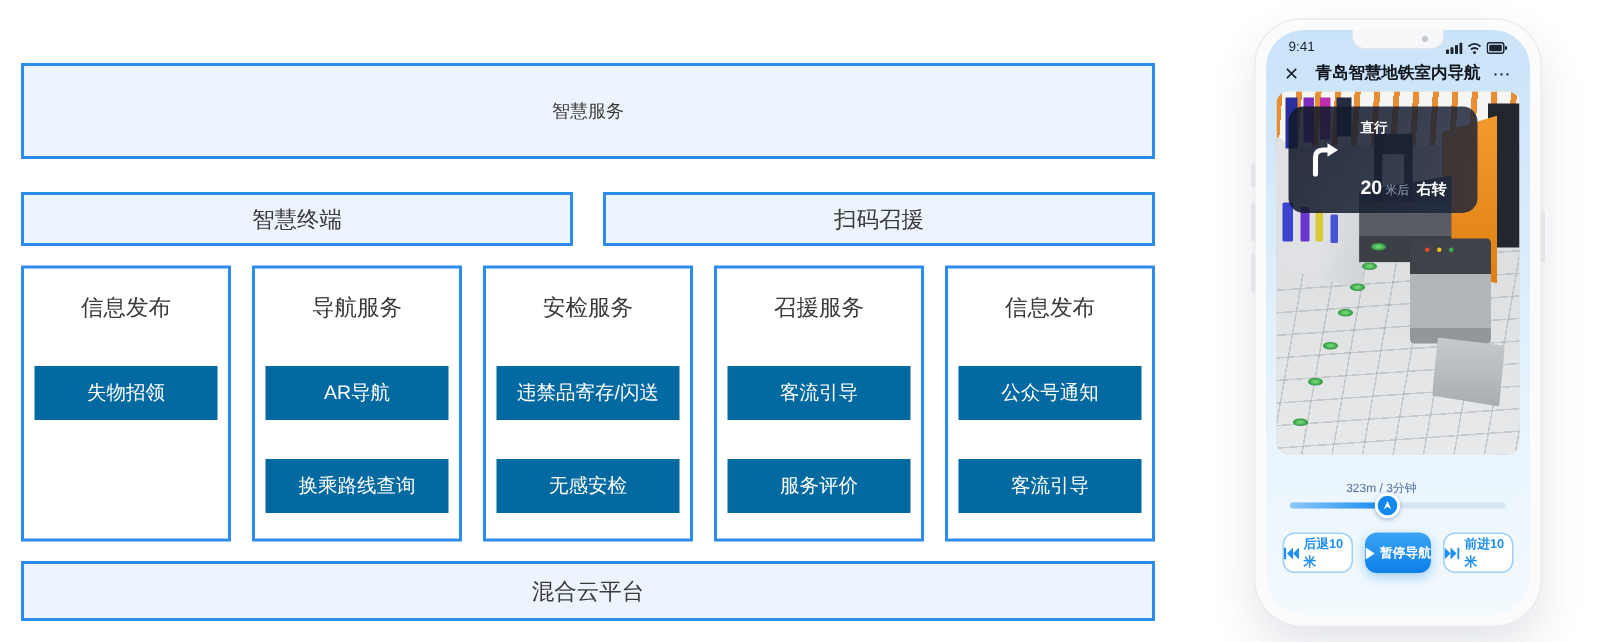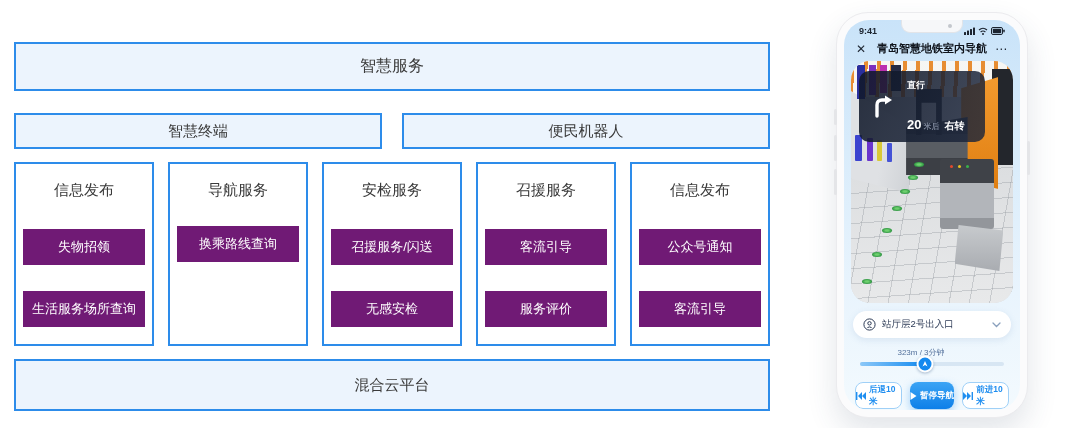--- a/index.html
+++ b/index.html
@@ -9,38 +9,38 @@
     font-family:"Liberation Sans","DejaVu Sans",sans-serif;
     color:#333;
   }
   
   .diagram{position:absolute;left:14px;top:42px;width:756px;}
   .dbox{
     border:2px solid #2d8cea;background:#ecf4fd;box-sizing:border-box;
     display:flex;align-items:center;justify-content:center;
     color:#3a3a3a;font-weight:500;
   }
-  .top-box{height:49px;font-size:16px;margin-bottom:22px;justify-content:center;}
+  .top-box{height:64px;font-size:12px;margin-bottom:22px;justify-content:center;}
   .mid-row{display:flex;gap:20px;margin-bottom:13px;}
   .mid-box{flex:1;height:36px;font-size:15px;}
   .col-row{display:flex;gap:14px;margin-bottom:13px;}
   .svc-col{
     flex:1;border:2px solid #2d8cea;background:#ffffff;box-sizing:border-box;
     height:184px;display:flex;flex-direction:column;align-items:center;
     padding:0 7px;
   }
   .col-title{font-size:15px;color:#3a3a3a;font-weight:500;margin-top:17px;}
   .svc-btn{
-    background:#701a75;color:#fff;font-size:13px;width:100%;height:36px;
+    background:#0369a1;color:#fff;font-size:13px;width:100%;height:36px;
     display:flex;align-items:center;justify-content:center;
     box-sizing:border-box;white-space:nowrap;letter-spacing:0;
   }
   .svc-btn.first{margin-top:29px;}
   .svc-btn.second{margin-top:26px;}
-  .bottom-box{height:52px;font-size:15px;}
+  .bottom-box{height:40px;font-size:15px;}
 
   
   .phone{
     position:absolute;left:836px;top:12px;width:190px;height:404px;
     background:#fbfbfc;border:1px solid #ebebee;border-radius:32px;
     box-shadow:0 14px 30px rgba(50,70,100,.14);
   }
   .side-btn{position:absolute;background:#e4e5e8;border-radius:2px;}
   .sb-l1{left:-3px;top:96px;width:3px;height:16px;}
   .sb-l2{left:-3px;top:122px;width:3px;height:26px;}
@@ -51,31 +51,31 @@
     background:linear-gradient(180deg,#c9e3f9 0%,#d9ecfb 34%,#e9f4fd 70%,#f3fafe 100%);
   }
   .notch{
     position:absolute;top:0;left:50%;transform:translateX(-50%);
     width:62px;height:13px;background:#f6f7f9;border:1px solid #e2e4e8;border-top:none;
     border-radius:0 0 9px 9px;z-index:9;display:flex;align-items:center;justify-content:flex-end;
     box-sizing:border-box;padding-right:10px;
   }
   .cam-dot{width:4px;height:4px;border-radius:50%;background:#c3c7cd;}
   .statusbar{
-    display:flex;justify-content:space-between;align-items:center;
-    padding:6px 15px 0;font-size:9px;font-weight:bold;color:#1c2430;
+    display:flex;justify-content:space-between;align-items:flex-end;
+    padding:6px 15px 0;font-size:9px;font-weight:normal;color:#1c2430;
   }
   .appheader{display:flex;align-items:center;padding:5px 12px 3px;}
   .hdr-close{font-size:12px;color:#1c2430;width:18px;cursor:pointer;font-weight:bold;}
   .hdr-title{flex:1;text-align:center;font-size:11px;font-weight:bold;color:#10151d;}
   .hdr-more{font-size:12px;color:#1c2430;width:18px;text-align:right;letter-spacing:1px;}
 
   
   .ar{
-    position:relative;margin:2px 7px 0;height:242px;border-radius:19px;overflow:hidden;
+    position:relative;margin:2px 7px 0;height:242px;border-radius:8px;overflow:hidden;
     background:#d8dadd;
   }
   .ar-ceiling{
     position:absolute;left:0;top:0;right:0;height:36px;
     background:
       repeating-linear-gradient(94deg, rgba(230,130,30,.9) 0 4px, rgba(246,246,244,.9) 4px 13px),
       #f2f1ee;
   }
   .ar-banner{position:absolute;top:4px;z-index:2;}
   .bn1{left:6px;width:8px;height:34px;background:#2a2f9e;}
@@ -182,40 +182,40 @@
 
   <div class="dbox top-box">
     <span>智慧服务</span>
   </div>
 
   <div class="mid-row">
     <div class="dbox mid-box">
       <span>智慧终端</span>
     </div>
     <div class="dbox mid-box">
-      <span>便民机器人</span>
+      <span>扫码召援</span>
     </div>
   </div>
 
   <div class="col-row">
 
     <div class="svc-col">
       <div class="col-title">信息发布</div>
       <div class="svc-btn first">失物招领</div>
-      <div class="svc-btn second">生活服务场所查询</div>
     </div>
 
     <div class="svc-col">
       <div class="col-title">导航服务</div>
+      <div class="svc-btn first">AR导航</div>
       <div class="svc-btn second">换乘路线查询</div>
     </div>
 
     <div class="svc-col">
       <div class="col-title">安检服务</div>
-      <div class="svc-btn first">召援服务/闪送</div>
+      <div class="svc-btn first">违禁品寄存/闪送</div>
       <div class="svc-btn second">无感安检</div>
     </div>
 
     <div class="svc-col">
       <div class="col-title">召援服务</div>
       <div class="svc-btn first">客流引导</div>
       <div class="svc-btn second">服务评价</div>
     </div>
 
     <div class="svc-col">
@@ -326,35 +326,20 @@
           <span class="dir-l2">
             <span class="dir-dist">20</span>
             <span class="dir-unit">米后</span>
             <span class="dir-next">右转</span>
           </span>
         </span>
       </div>
     </div>
 
     <div class="bottomsheet">
-      <div class="dest-pill">
-        <span>
-          <svg width="13" height="13" viewBox="0 0 13 13">
-              <circle cx="6.5" cy="6.5" r="5.6" fill="none" stroke="#2c3a55" stroke-width="1"></circle>
-              <circle cx="6.5" cy="5.3" r="1.7" fill="none" stroke="#2c3a55" stroke-width="1"></circle>
-              <path d="M4.4 9.6 Q6.5 8.2 8.6 9.6" fill="none" stroke="#2c3a55" stroke-width="1"></path>
-            </svg>
-        </span>
-        <span class="dest-label">站厅层2号出入口</span>
-        <span>
-          <svg width="9" height="6" viewBox="0 0 9 6">
-              <path d="M1 1 L4.5 4.5 L8 1" fill="none" stroke="#8aa0bd" stroke-width="1.3" stroke-linecap="round"></path>
-            </svg>
-        </span>
-      </div>
 
       <div class="progress-wrap">
         <div class="progress-label">323m / 3分钟</div>
         <div class="track">
           <div class="fill" style="width:45%;"></div>
           <div class="knob" style="left:45%;">
             <svg width="7" height="7" viewBox="0 0 7 7">
                 <path d="M3.5 0.5 L6 6 L3.5 4.4 L1 6 Z" fill="#fff"></path>
               </svg>
           </div>

